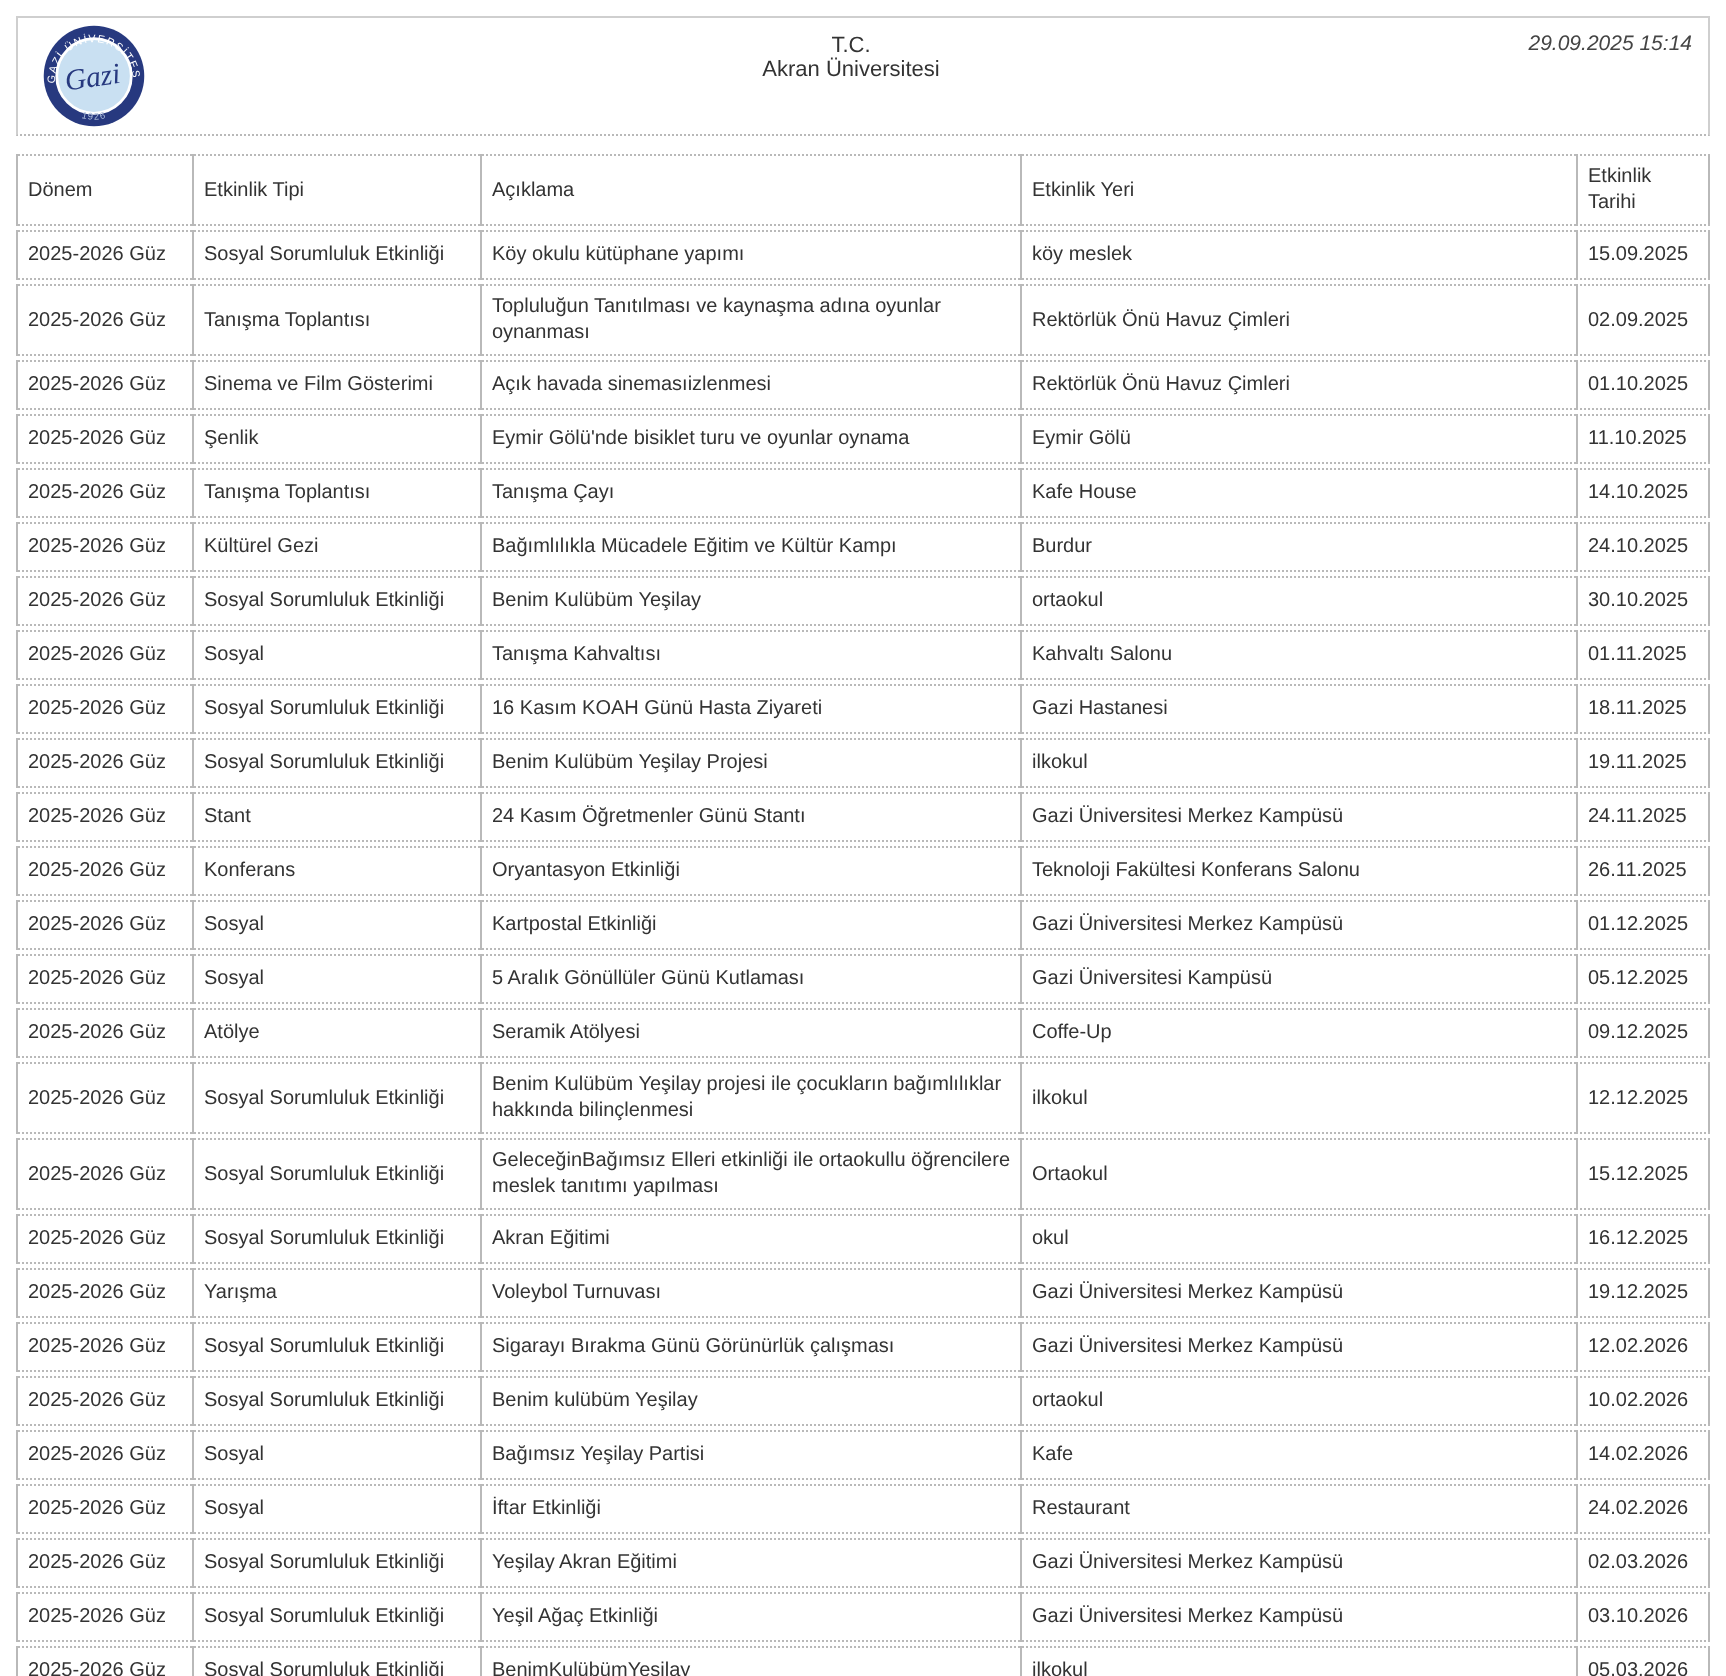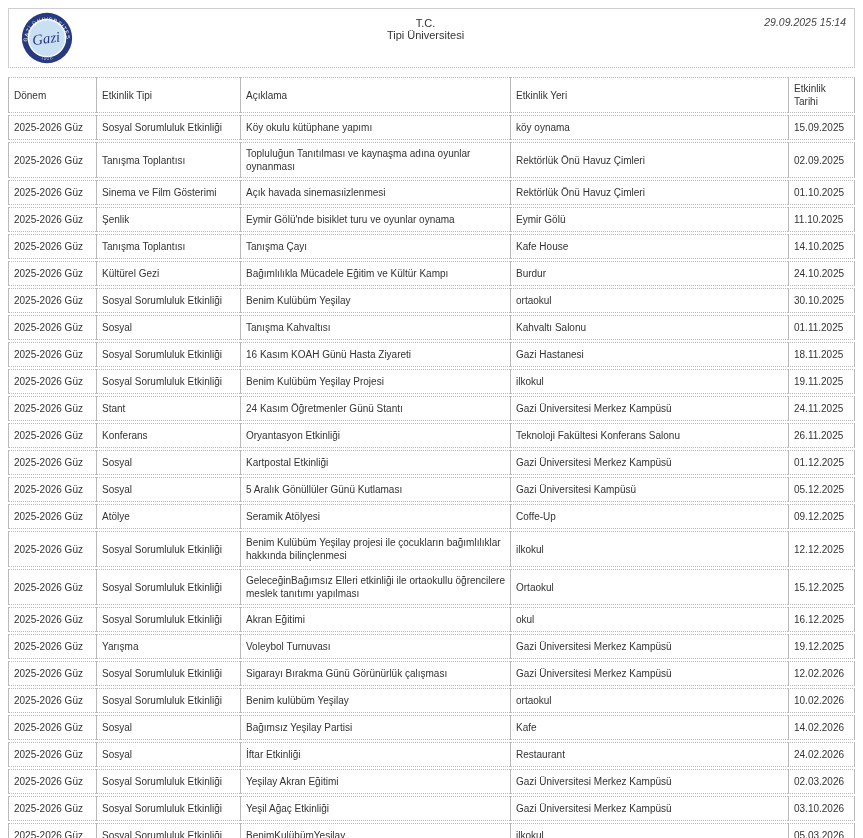--- a/index.html
+++ b/index.html
@@ -103,21 +103,21 @@
         </text>
         <text font-size="5.5" fill="#aebfdd" letter-spacing="0.6" font-family="Liberation Sans, sans-serif">
           <textPath href="#arcBottom" startOffset="50%" text-anchor="middle">1926</textPath>
         </text>
         <text x="29" y="36" text-anchor="middle" class="logo-script" font-size="17" fill="#27397f" transform="rotate(-8 30 30)">Gazi</text>
       </svg>
     </div>
 
     <div class="header-center">
       <div class="line1">T.C.</div>
-      <div class="line2">Tipi Üniversitesi</div>
+      <div class="line2">Akran Üniversitesi</div>
     </div>
 
     <div class="header-datetime">29.09.2025 15:14</div>
   </div>
 
   <table class="report-table">
     <colgroup>
         <col style="width: 88px;">
         <col style="width: 144px;">
         <col style="width: 270px;">
@@ -131,21 +131,21 @@
           <th>Açıklama</th>
           <th>Etkinlik Yeri</th>
           <th>Etkinlik Tarihi</th>
         </tr>
       </thead>
     <tbody>
         <tr>
           <td>2025-2026 Güz</td>
           <td>Sosyal Sorumluluk Etkinliği</td>
           <td>Köy okulu kütüphane yapımı</td>
-          <td>köy oynama</td>
+          <td>köy meslek</td>
           <td>15.09.2025</td>
         </tr>
         <tr>
           <td>2025-2026 Güz</td>
           <td>Tanışma Toplantısı</td>
           <td>Topluluğun Tanıtılması ve kaynaşma adına oyunlar oynanması</td>
           <td>Rektörlük Önü Havuz Çimleri</td>
           <td>02.09.2025</td>
         </tr>
         <tr>

